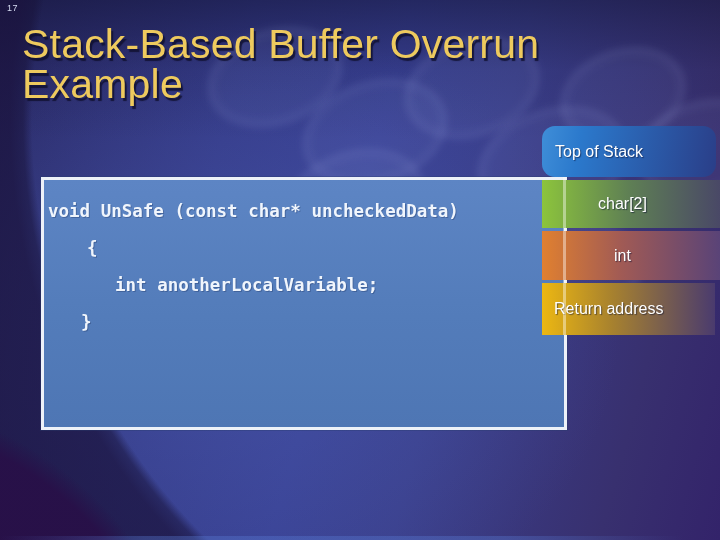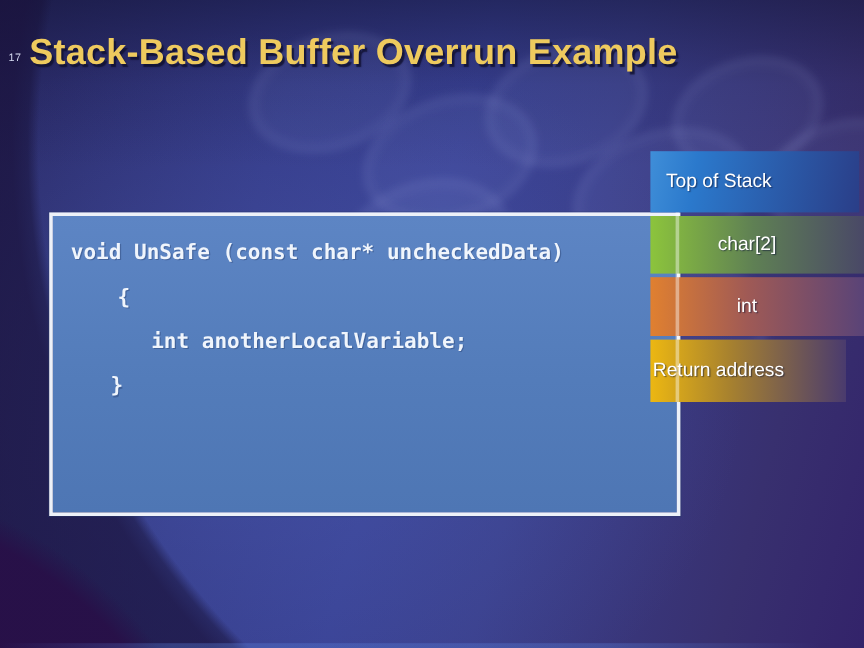--- a/index.html
+++ b/index.html
@@ -18,76 +18,76 @@
   
   .bubble{
     position:absolute;border-radius:50%;
     background:rgba(190,205,255,0.055);
     border:10px solid rgba(210,220,255,0.045);
     filter:blur(3px);
     transform:rotate(-18deg);
   }
   .page-number{
     position:absolute;left:7px;top:3px;
-    font-size:9px;color:#d7dcf2;letter-spacing:0.5px;margin-top:40px;
+    font-size:9px;color:#d7dcf2;letter-spacing:0.5px;
   }
   .title{
     position:absolute;left:22px;top:24px;width:545px;
-    font-size:30px;line-height:40px;font-weight:bold;
+    font-size:41px;line-height:40px;font-weight:normal;
     color:#eeca5e;
     text-shadow:2px 3px 1px rgba(16,16,48,0.85);
     letter-spacing:0.2px;
-    text-align:center;
   }
   .code-box{
     position:absolute;left:41px;top:177px;width:520px;height:247px;
     background:linear-gradient(180deg,#5d85c4 0%, #537cba 55%, #4e76b4 100%);
     border:3px solid #edf1f8;
     box-shadow:0 0 0 1px rgba(40,60,110,0.35);
     z-index:1;
   }
   .code-line{
     font-family:"DejaVu Sans Mono", monospace;
     font-weight:bold;
     font-size:17.5px;
     line-height:37px;
     color:#f0f5fc;
     white-space:pre;
     text-shadow:1px 1px 0 rgba(20,35,80,0.30);
   }
-  .code-lines{padding:13px 0 0 15px;}
+  .code-lines{padding:13px 0 0 4px;}
   .ind-1{padding-left:39px;}
   .ind-2{padding-left:67px;}
   .ind-close{padding-left:33px;}
   .stack-box{
     position:absolute;left:542px;width:161px;
     display:flex;align-items:center;
     color:#ffffff;font-size:16px;
     text-shadow:1px 1px 1px rgba(10,16,50,0.55);
     z-index:2;
   }
   .stack-pointer{
     top:126px;height:51px;
     background:linear-gradient(100deg,#3f8ed8 0%, #2b79cc 22%, #2a3e88 100%);
     padding-left:13px;
+    border-radius:13px;
   }
   .frame-char4{
     top:180px;height:48px;
     background:linear-gradient(to right,#8cc43c 0%, #5f8054 45%, #464069 100%);
     justify-content:center;padding-right:30px;
   }
   .frame-int{
     top:231px;height:49px;
     background:linear-gradient(to right,#e08030 0%, #a05a55 42%, #50407c 100%);
     justify-content:center;padding-right:30px;
   }
   .frame-ret{
     top:283px;height:52px;
     background:linear-gradient(to right,#ecb712 0%, #a8822e 40%, #4a3b6e 100%);
-    padding-left:2px;
+    padding-left:12px;
   }
   .border-overlay{
     position:absolute;left:563px;top:177px;width:3px;height:158px;
     background:rgba(255,255,255,0.42);
     z-index:3;
   }
   .bottom-strip{
     position:absolute;left:0;bottom:0;width:100%;height:4px;
     background:linear-gradient(to right, rgba(70,100,190,0) 0%, rgba(90,125,215,0.35) 20%, rgba(90,125,215,0.35) 70%, rgba(70,100,190,0) 95%);
   }

